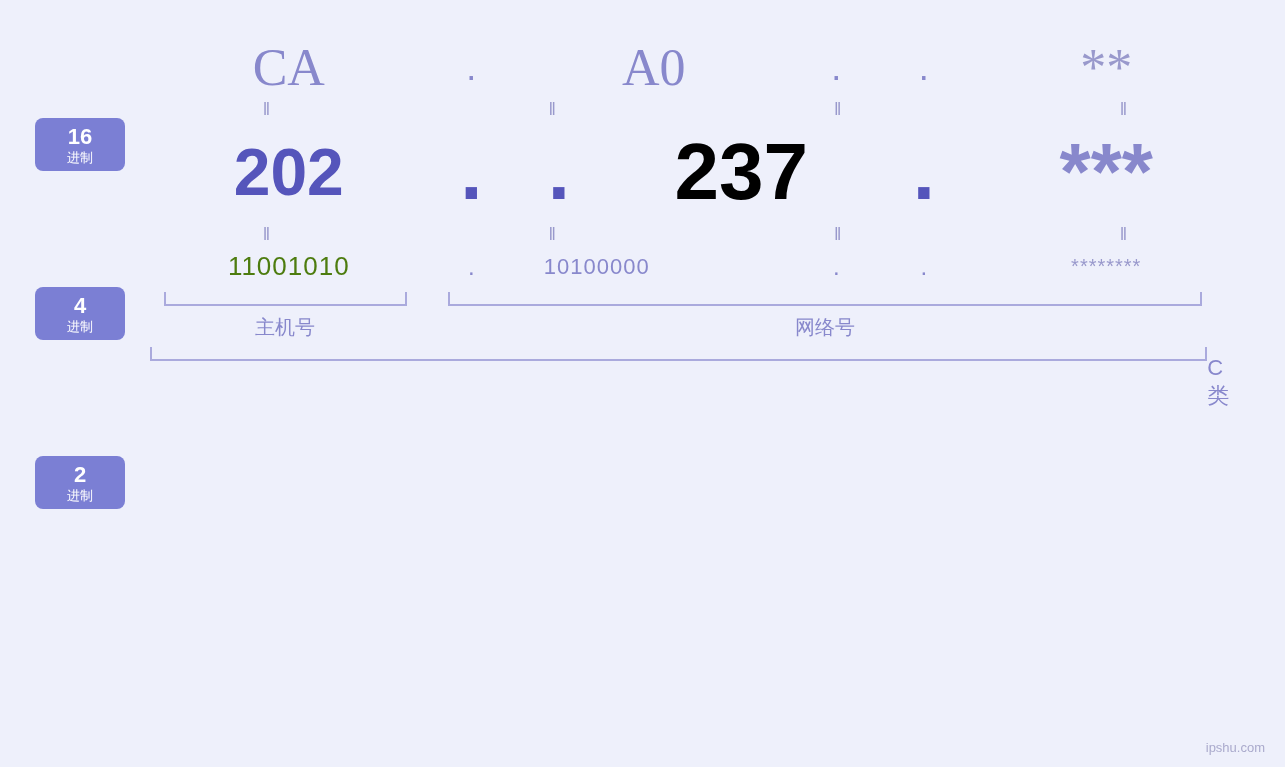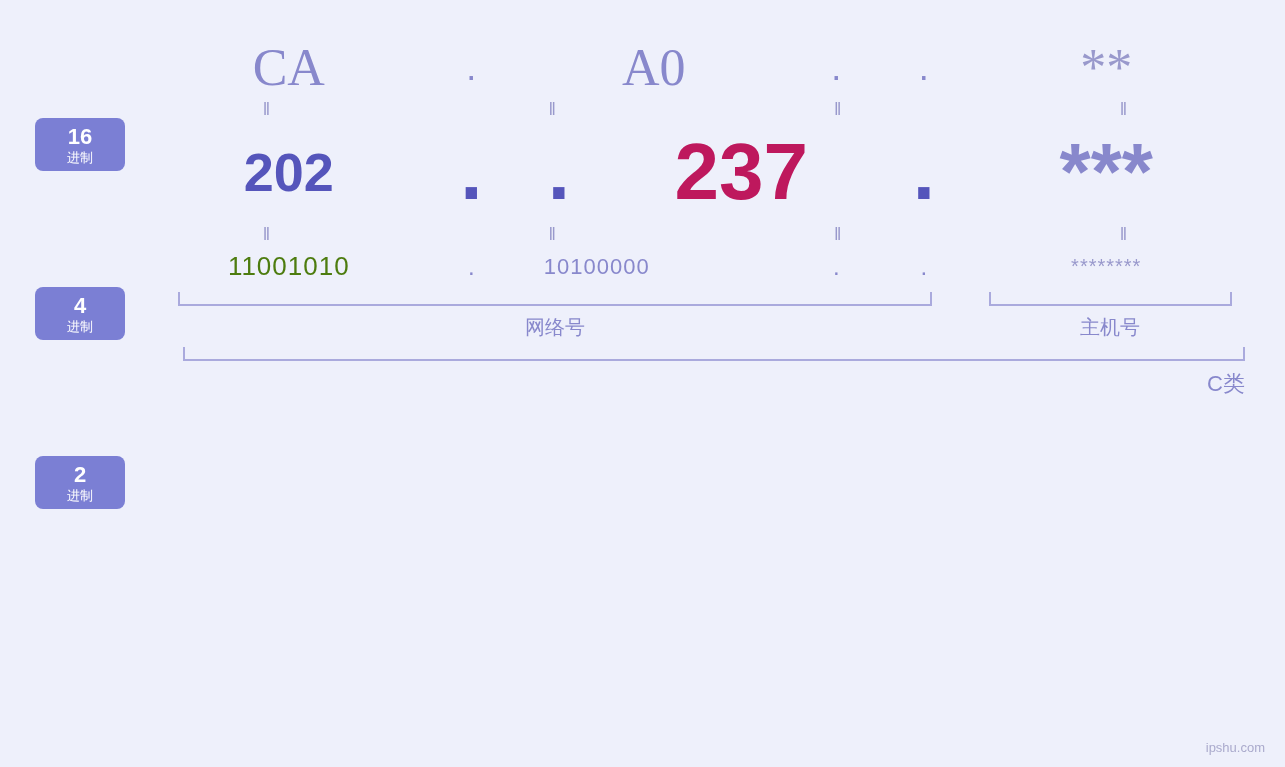--- a/index.html
+++ b/index.html
@@ -118,24 +118,24 @@
       <span style="width:220px; text-align:center; color:#9999cc; font-size:18px; letter-spacing:5px;">‖</span>
       <span style="width:30px;"></span>
       <span style="width:220px; text-align:center; color:#9999cc; font-size:18px; letter-spacing:5px;">‖</span>
       <span style="width:30px;"></span>
       <span style="width:220px; text-align:center; color:#9999cc; font-size:18px; letter-spacing:5px;">‖</span>
       <span style="width:30px;"></span>
       <span style="width:220px; text-align:center; color:#9999cc; font-size:18px; letter-spacing:5px;">‖</span>
     </div>
 
     <div style="display:flex; align-items:center; justify-content:space-around; margin: 4px 0;">
-      <span style="font-size:54px; font-weight:700; color:#5555bb; width:220px; text-align:center;">202</span>
+      <span style="font-size:66px; font-weight:700; color:#5555bb; width:220px; text-align:center;">202</span>
       <span style="color:#5555bb; font-size:80px; font-weight:700; width:30px; text-align:center;">.</span>
       <span style="color:#5555bb; font-size:80px; font-weight:700; width:30px; text-align:center;">.</span>
-      <span style="font-size:80px; font-weight:700; color:#be185d; width:220px; text-align:center;">237</span>
+      <span style="font-size:80px; font-weight:700; color:#000000; width:220px; text-align:center;">237</span>
       <span style="color:#5555bb; font-size:80px; font-weight:700; width:30px; text-align:center;">.</span>
       <span style="font-size:80px; font-weight:700; color:#8888cc; width:220px; text-align:center;">***</span>
     </div>
 
     <div style="display:flex; justify-content:space-around; margin: 2px 0;">
       <span style="width:220px; text-align:center; color:#9999cc; font-size:18px; letter-spacing:5px;">‖</span>
       <span style="width:30px;"></span>
       <span style="width:220px; text-align:center; color:#9999cc; font-size:18px; letter-spacing:5px;">‖</span>
       <span style="width:30px;"></span>
       <span style="width:220px; text-align:center; color:#9999cc; font-size:18px; letter-spacing:5px;">‖</span>
@@ -147,32 +147,32 @@
       <span style="font-size:26px; color:#4d7c0f; width:220px; text-align:center; letter-spacing:1px;">11001010</span>
       <span style="color:#8888cc; font-size:24px; width:30px; text-align:center;">.</span>
       <span style="font-size:22px; color:#8888cc; width:220px; letter-spacing:1px;">10100000</span>
       <span style="color:#8888cc; font-size:24px; width:30px; text-align:center;">.</span>
       <span style="color:#8888cc; font-size:24px; width:30px; text-align:center;">.</span>
       <span style="font-size:20px; color:#9999cc; width:220px; text-align:center; letter-spacing:1px;">********</span>
     </div>
 
     <div style="display:flex; width:100%; margin-top:10px; align-items:flex-start;">
 
+      <div style="flex:1; display:flex; flex-direction:column; align-items:center;">
+        <div style="width:90%; height:14px; border-bottom:2px solid #aaaadd; border-left:2px solid #aaaadd; border-right:2px solid #aaaadd;"></div>
+        <span style="color:#8888cc; font-size:20px; margin-top:8px;">主机号</span>
+      </div>
+
       <div style="flex:3; display:flex; flex-direction:column; align-items:center; padding-right:15px;">
         <div style="width:93%; height:14px; border-bottom:2px solid #aaaadd; border-left:2px solid #aaaadd; border-right:2px solid #aaaadd;"></div>
         <span style="color:#8888cc; font-size:20px; margin-top:8px;">网络号</span>
       </div>
-
-      <div style="flex:1; display:flex; flex-direction:column; align-items:center;">
-        <div style="width:90%; height:14px; border-bottom:2px solid #aaaadd; border-left:2px solid #aaaadd; border-right:2px solid #aaaadd;"></div>
-        <span style="color:#8888cc; font-size:20px; margin-top:8px;">主机号</span>
-      </div>
     </div>
 
-    <div style="display:flex; flex-direction:column; align-items:flex-end; width:100%; margin-top:6px;">
+    <div style="display:flex; flex-direction:row; align-items:flex-start; width:100%; margin-top:6px;">
       <div style="width:97%; height:14px; border-bottom:2px solid #aaaadd; border-left:2px solid #aaaadd; border-right:2px solid #aaaadd;"></div>
       <span style="color:#8888cc; font-size:22px; margin-top:8px;">C类</span>
     </div>
 
   </div>
 
   <div class="watermark">ipshu.com</div>
 
 </div>
 

